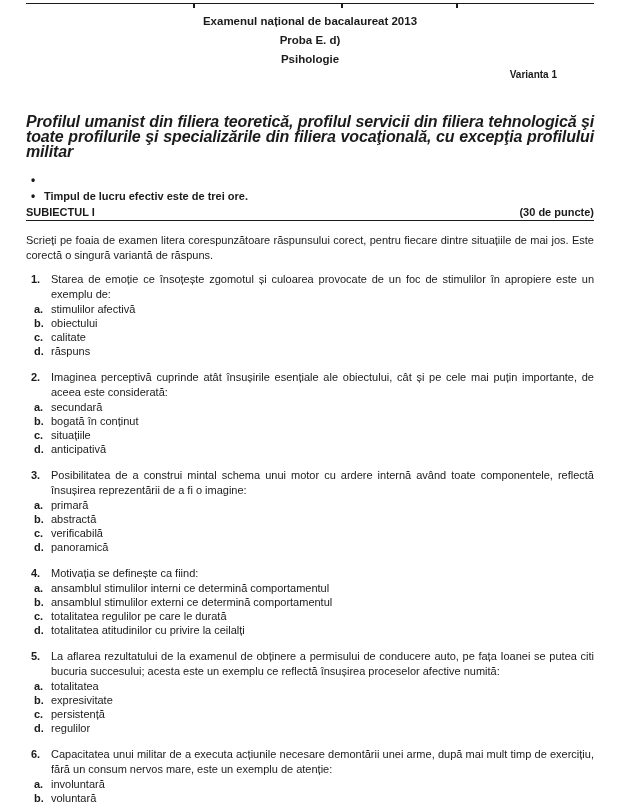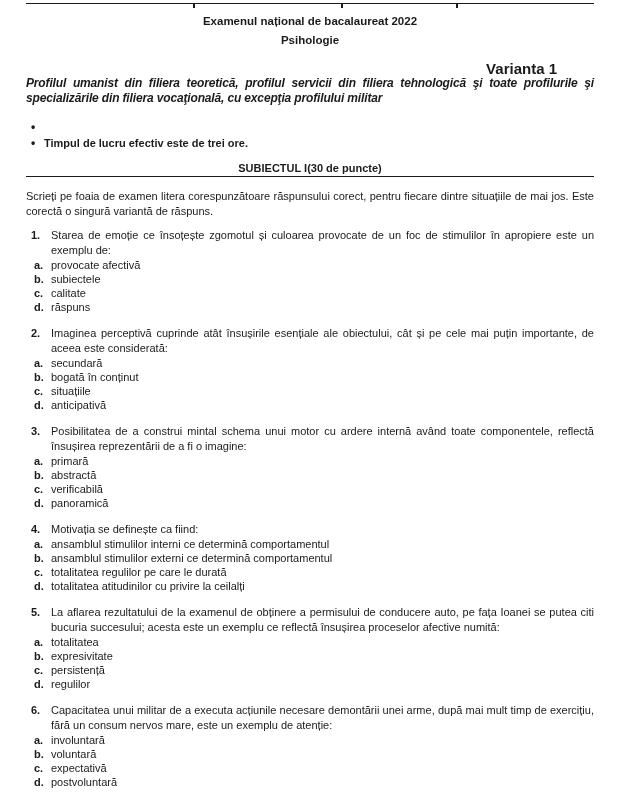--- a/index.html
+++ b/index.html
@@ -12,36 +12,36 @@
     overflow:hidden;
     -webkit-font-smoothing:antialiased;
   }
   .page{width:620px;height:806px;box-sizing:border-box;padding:0 26px;}
   
   .top-rule{position:relative;margin-top:3px;border-top:1.6px solid #1b1b1b;height:5px;}
   .top-rule .remnant{position:absolute;top:0;width:2px;height:3.5px;background:#1b1b1b;}
   .r1{left:167px;} .r2{left:315px;} .r3{left:430px;}
 
   .hdr{ text-align:center; font-weight:bold; font-size:11.5px; line-height:14px; margin-top:5px;}
-  .variant{ text-align:right; font-weight:bold; font-size:15px; line-height:14px; margin-top:15px; padding-right:37px;}
+  .variant{ text-align:right; font-weight:bold; font-size:10px; line-height:14px; margin-top:2px; padding-right:37px;}
 
   .profile-note{
-    margin-top:0;
+    margin-top:32px;
     font-weight:bold; font-style:italic;
-    font-size:12px; line-height:15px; letter-spacing:-0.15px;
+    font-size:16px; line-height:15px; letter-spacing:-0.15px;
     text-align:justify;
   }
 
   .bullets{margin-top:13px;}
   .bullet-row{display:flex; font-weight:bold; line-height:16px;}
   .bullet-dot{width:13px; flex:none; padding-left:5px; font-size:12px;}
 
   .section-row{
-    display:flex; justify-content:center;
-    font-weight:bold; line-height:14px; margin-top:10px;
+    display:flex; justify-content:space-between;
+    font-weight:bold; line-height:14px; margin-top:1px;
     border-bottom:1.8px solid #1b1b1b; padding-bottom:1px;
   }
   .instruction{line-height:15px; text-align:justify; margin-top:12px;}
 
   .questions{margin-top:9px;}
   .question{margin-bottom:12px;}
   .qrow{display:flex;}
   .qnum{width:20px; flex:none; margin-left:5px; font-weight:bold; line-height:15px;}
   .qtext{flex:1; line-height:15px; text-align:justify;}
   .opt{display:flex; line-height:14px;}
@@ -52,21 +52,22 @@
 <body>
 
 <div class="page">
 
   <div class="top-rule">
     <span class="remnant r1"></span>
     <span class="remnant r2"></span>
     <span class="remnant r3"></span>
   </div>
 
-  <div class="hdr">Examenul național de bacalaureat 2022</div>
+  <div class="hdr">Examenul național de bacalaureat 2013</div>
+  <div class="hdr">Proba E. d)</div>
   <div class="hdr">Psihologie</div>
   <div class="variant">Varianta 1</div>
 
   <div class="profile-note">Profilul umanist din filiera teoretică, profilul servicii din filiera tehnologică şi toate profilurile şi specializările din filiera vocaţională, cu excepţia profilului militar</div>
 
   <div class="bullets">
     <div class="bullet-row">
       <span class="bullet-dot">•</span>
     </div>
     <div class="bullet-row">
@@ -84,25 +85,25 @@
 
   <div class="questions">
 
     <div class="question">
       <div class="qrow">
         <span class="qnum">1.</span>
         <span class="qtext">Starea de emoție ce însoțește zgomotul și culoarea provocate de un foc de stimulilor în apropiere este un exemplu de:</span>
       </div>
       <div class="opt">
         <span class="optletter">a.</span>
-        <span class="optlabel">provocate afectivă</span>
-      </div>
-      <div class="opt">
-        <span class="optletter">b.</span>
-        <span class="optlabel">subiectele</span>
+        <span class="optlabel">stimulilor afectivă</span>
+      </div>
+      <div class="opt">
+        <span class="optletter">b.</span>
+        <span class="optlabel">obiectului</span>
       </div>
       <div class="opt">
         <span class="optletter">c.</span>
         <span class="optlabel">calitate</span>
       </div>
       <div class="opt">
         <span class="optletter">d.</span>
         <span class="optlabel">răspuns</span>
       </div>
     </div>

